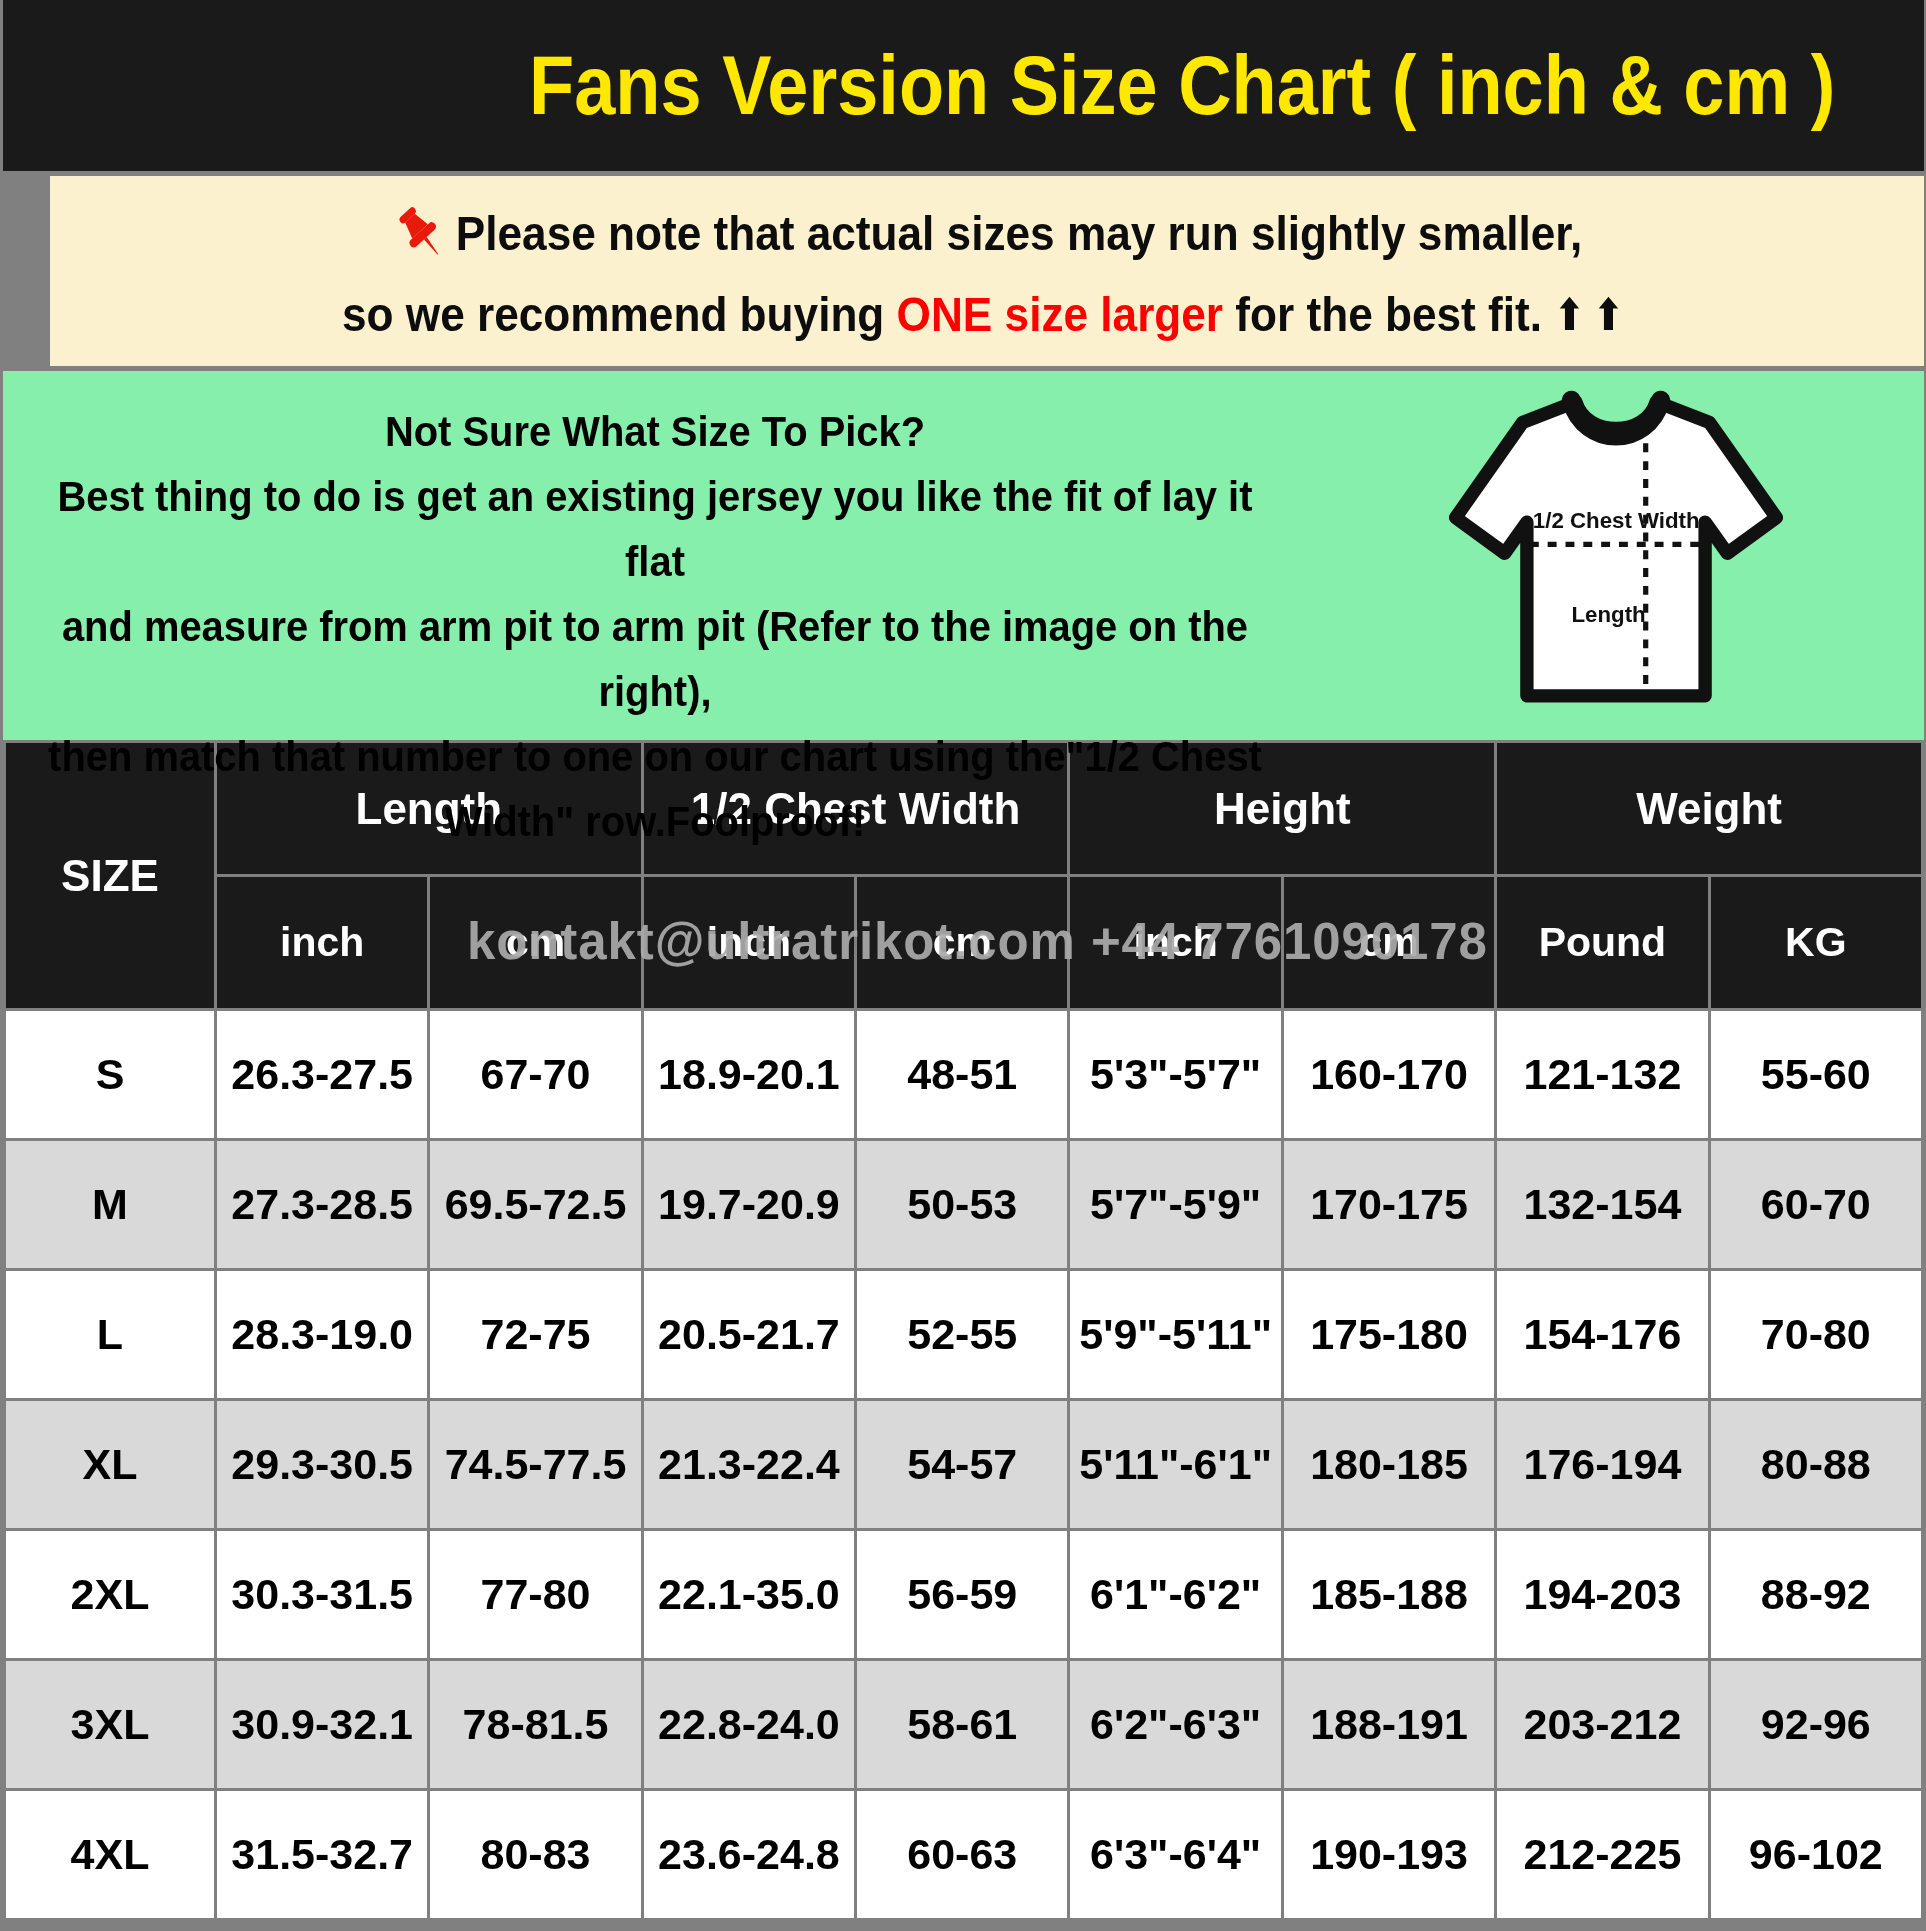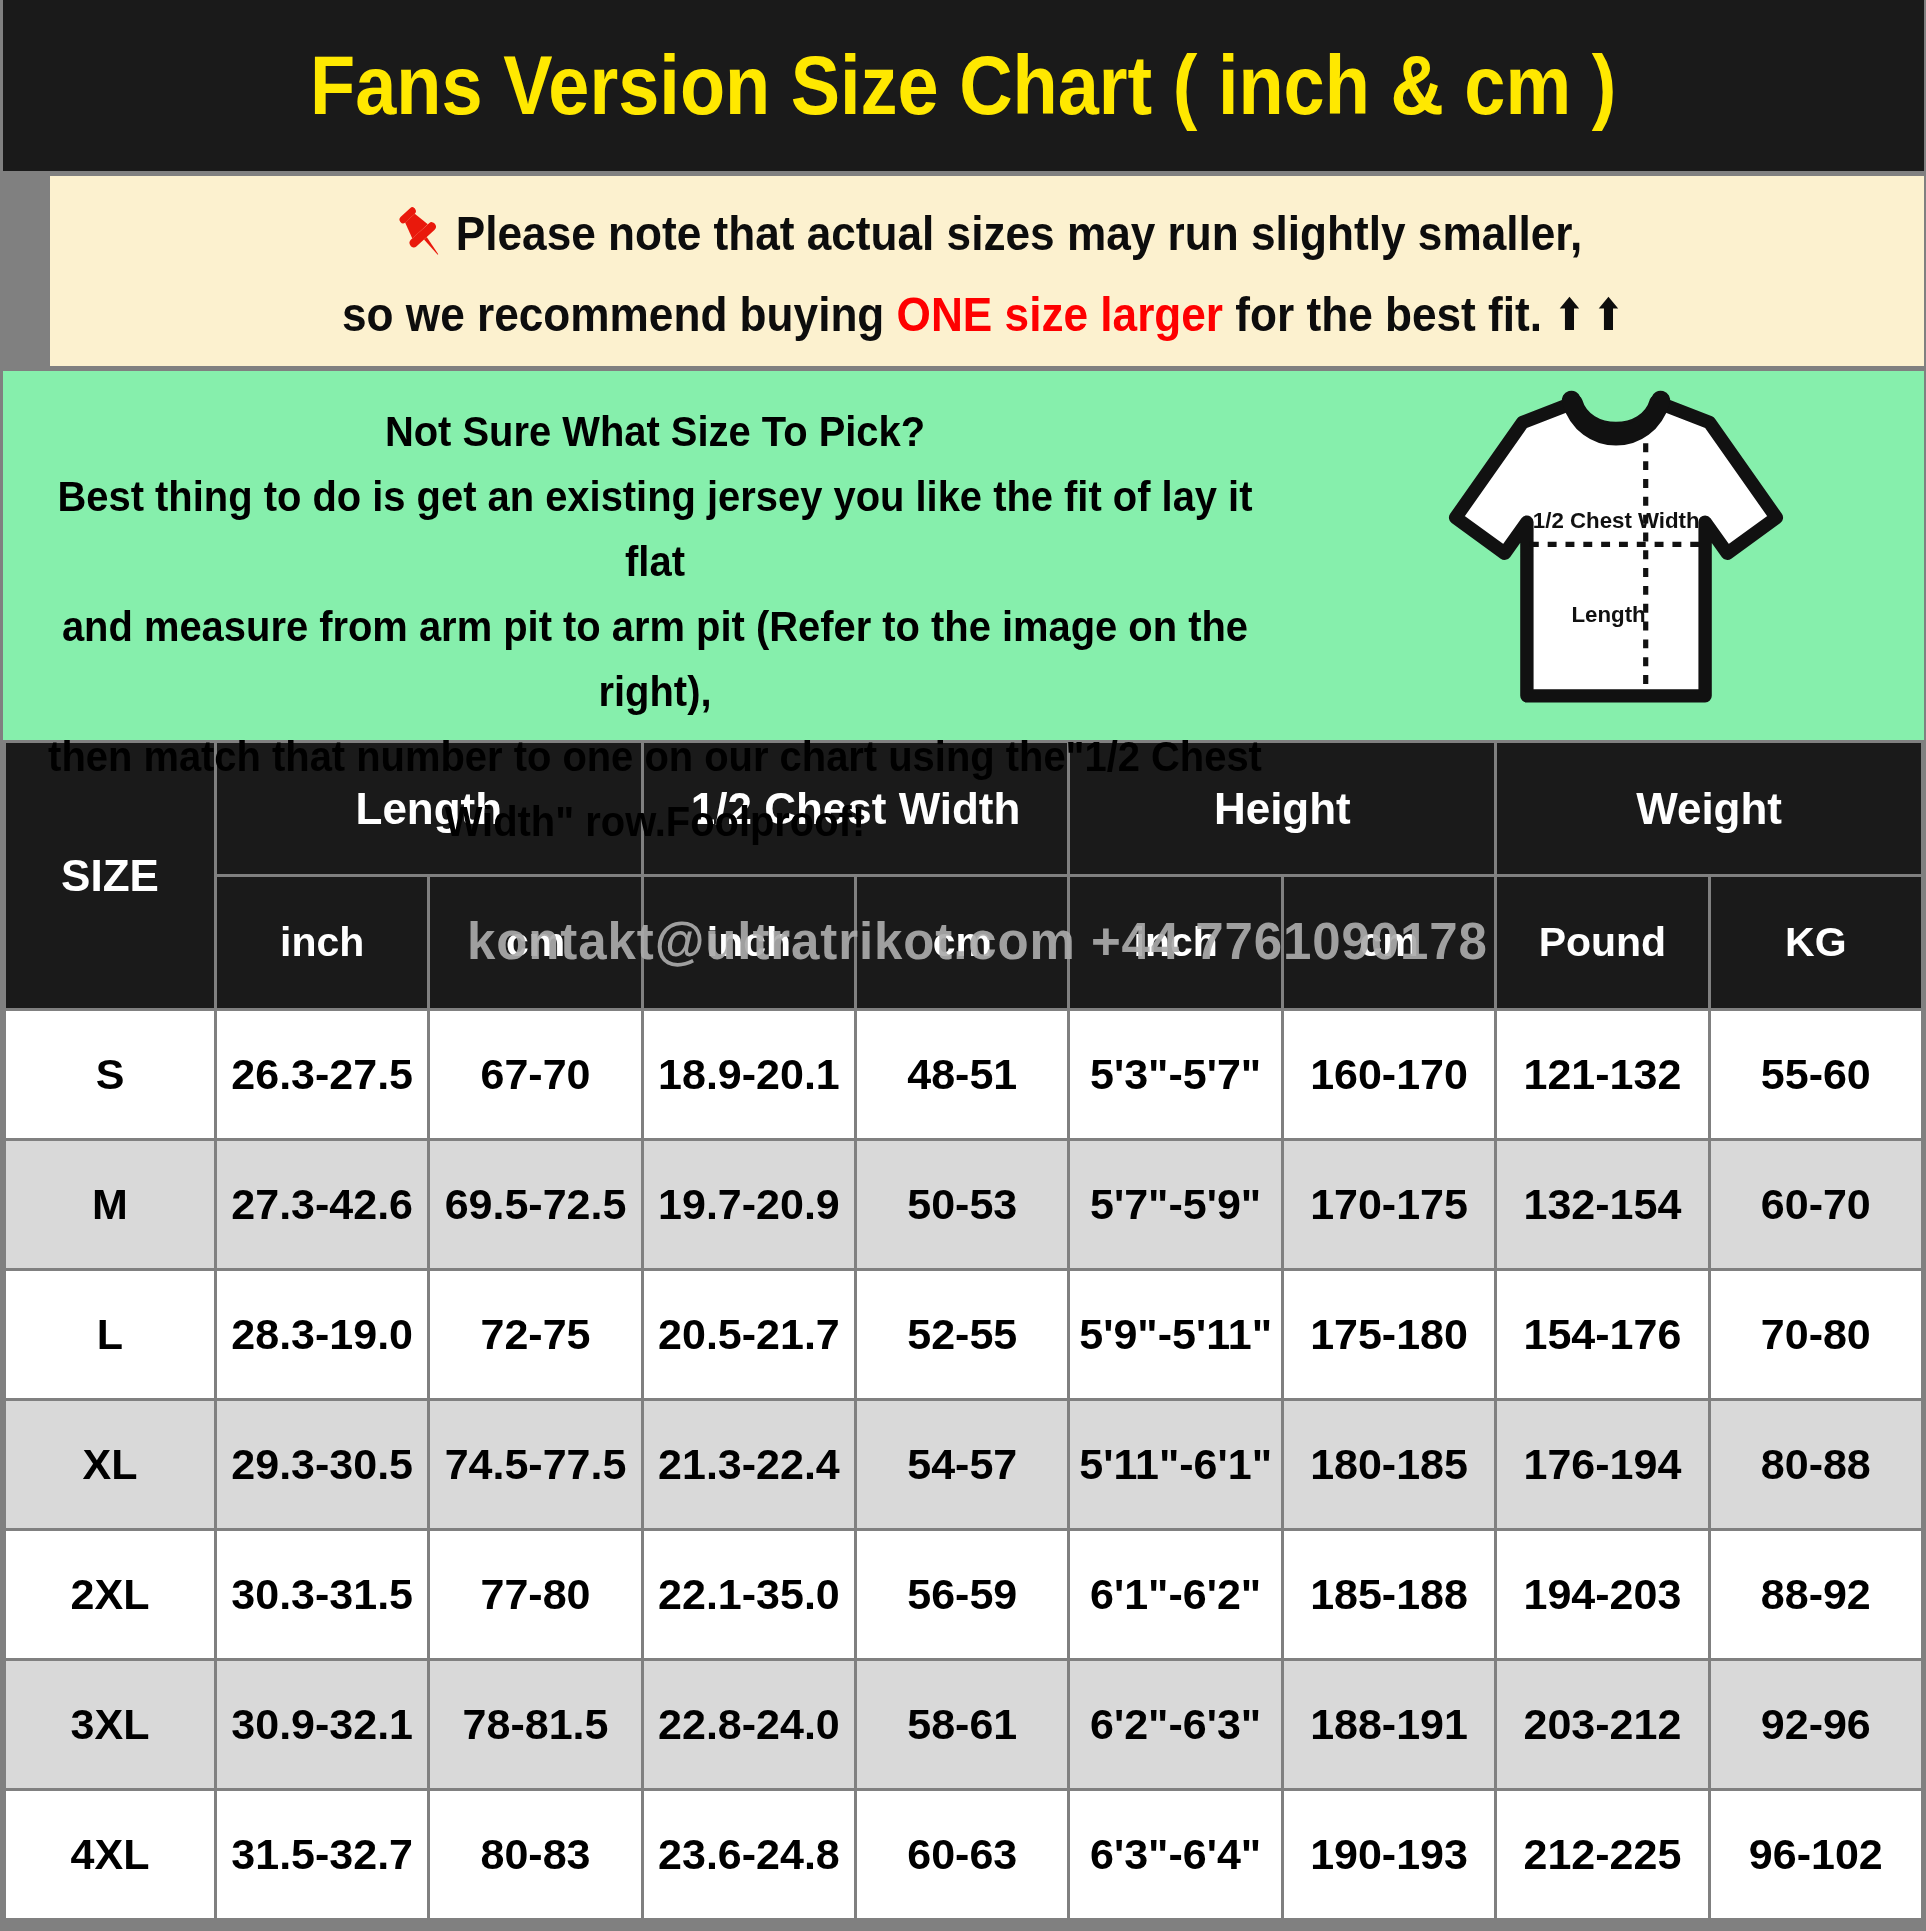--- a/index.html
+++ b/index.html
@@ -16,21 +16,21 @@
     background:#808080;
     border-left:3.7px solid #808080;
     border-right:3.7px solid #808080;
     overflow:hidden;
   }
 
   
   .title-bar {
     height:176px;
     background:#1a1a1a;
-    display:flex; align-items:center; justify-content:center;
+    display:flex; align-items:center; justify-content:flex-end;
     border-bottom:5.5px solid #808080;
   }
   .title-bar h1 {
     color:#ffe800;
     font-size:84px;
     letter-spacing:0px;
     transform:scaleX(.88);
     white-space:nowrap;
   }
 
@@ -228,21 +228,21 @@
         <td>67-70</td>
         <td>18.9-20.1</td>
         <td>48-51</td>
         <td>5'3"-5'7"</td>
         <td>160-170</td>
         <td>121-132</td>
         <td>55-60</td>
       </tr>
       <tr>
         <th>M</th>
-        <td>27.3-42.6</td>
+        <td>27.3-28.5</td>
         <td>69.5-72.5</td>
         <td>19.7-20.9</td>
         <td>50-53</td>
         <td>5'7"-5'9"</td>
         <td>170-175</td>
         <td>132-154</td>
         <td>60-70</td>
       </tr>
       <tr>
         <th>L</th>

